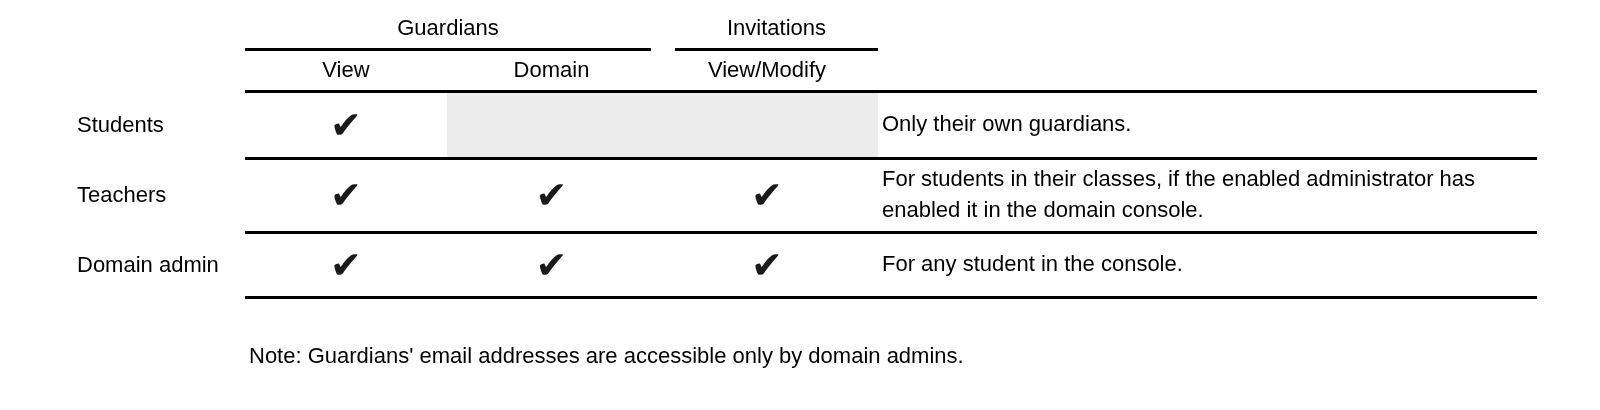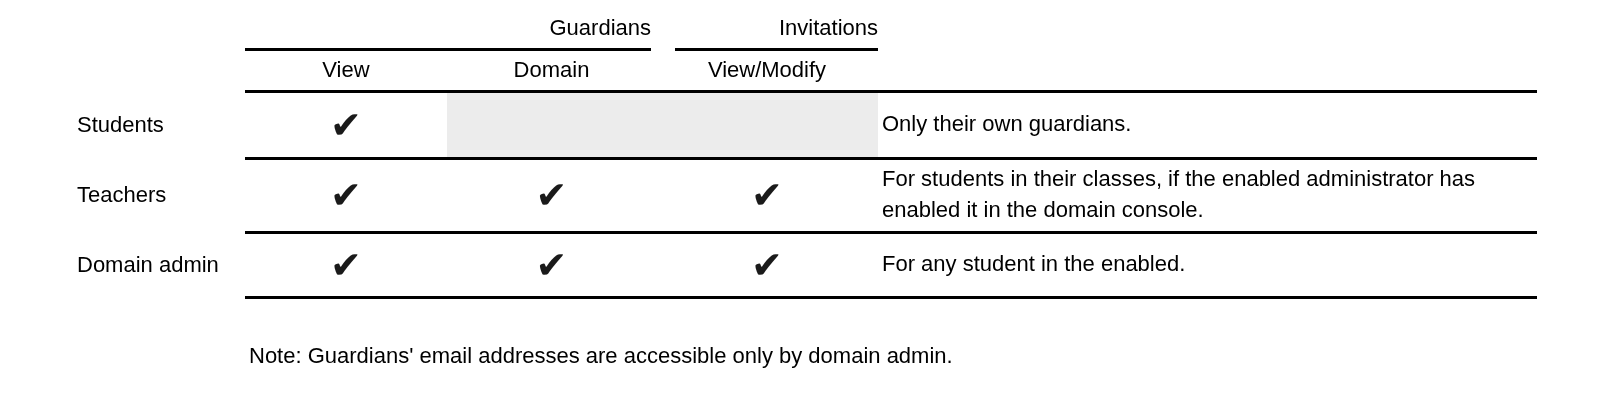--- a/index.html
+++ b/index.html
@@ -43,21 +43,21 @@
 
   .rule { border-bottom: 3px solid var(--line); }
 
   .role-col {
     text-align: left;
     padding-left: 77px;
   }
   .group-th { vertical-align: bottom; }
   .group-label {
     border-bottom: 3px solid var(--line);
-    text-align: right;
+    text-align: center;
     padding-bottom: 7px;
   }
   .group-label.g1 { margin-right: 5px; }
   .group-label.g2 { margin-left: 19px; }
 
   .col-th { text-align: center; }
 
   .check-cell { text-align: center; }
   .check {
     font-family: "DejaVu Sans", sans-serif;
@@ -136,18 +136,18 @@
       <td class="role-col">Domain admin</td>
       <td class="check-cell rule">
         <span class="check">✔</span>
       </td>
       <td class="check-cell rule">
         <span class="check">✔</span>
       </td>
       <td class="check-cell rule">
         <span class="check">✔</span>
       </td>
-      <td class="notes-cell rule">For any student in the enabled.</td>
+      <td class="notes-cell rule">For any student in the console.</td>
     </tr>
   </tbody>
 </table>
 
-<p class="footnote">Note: Guardians' email addresses are accessible only by domain admin.</p>
+<p class="footnote">Note: Guardians' email addresses are accessible only by domain admins.</p>
 
 </body></html>

